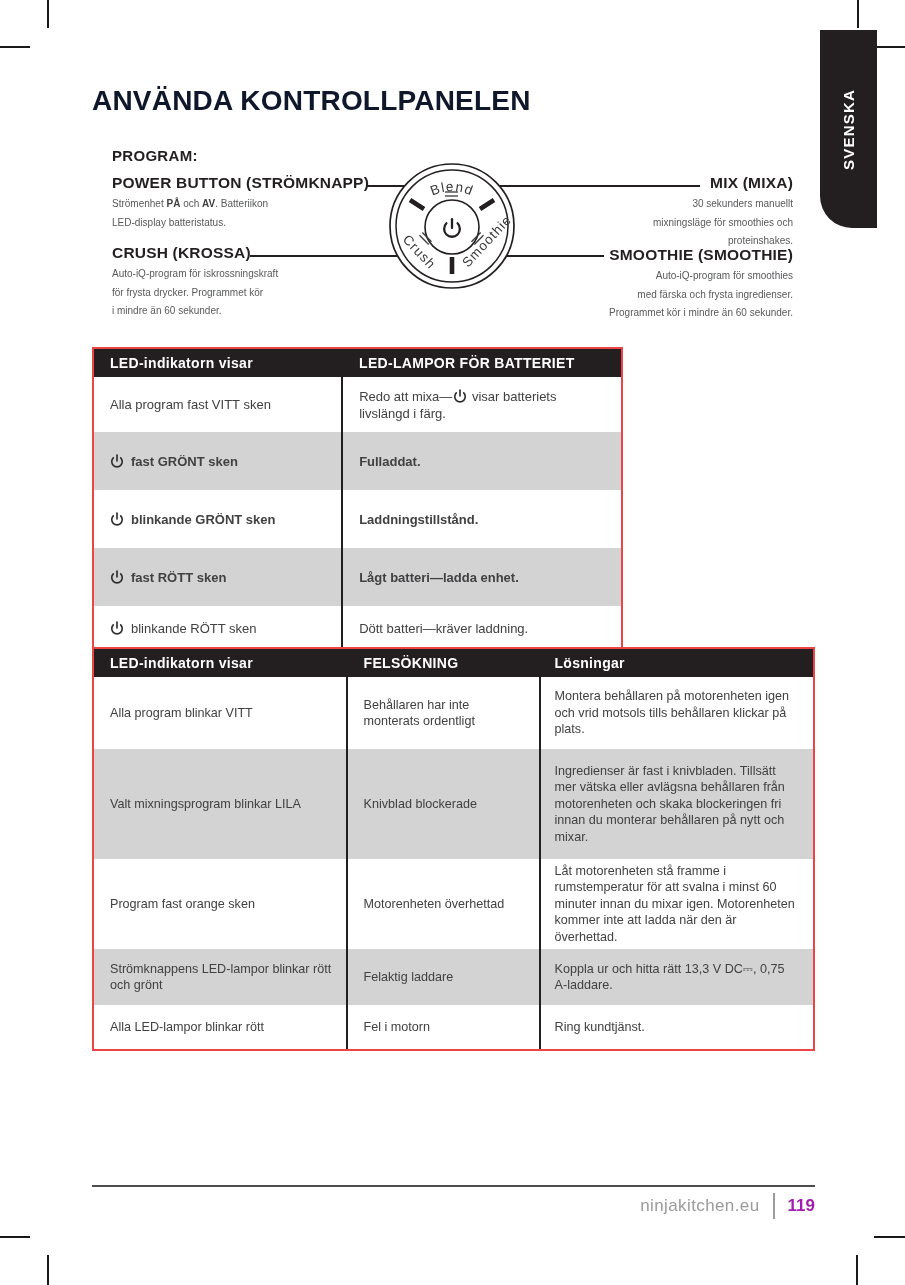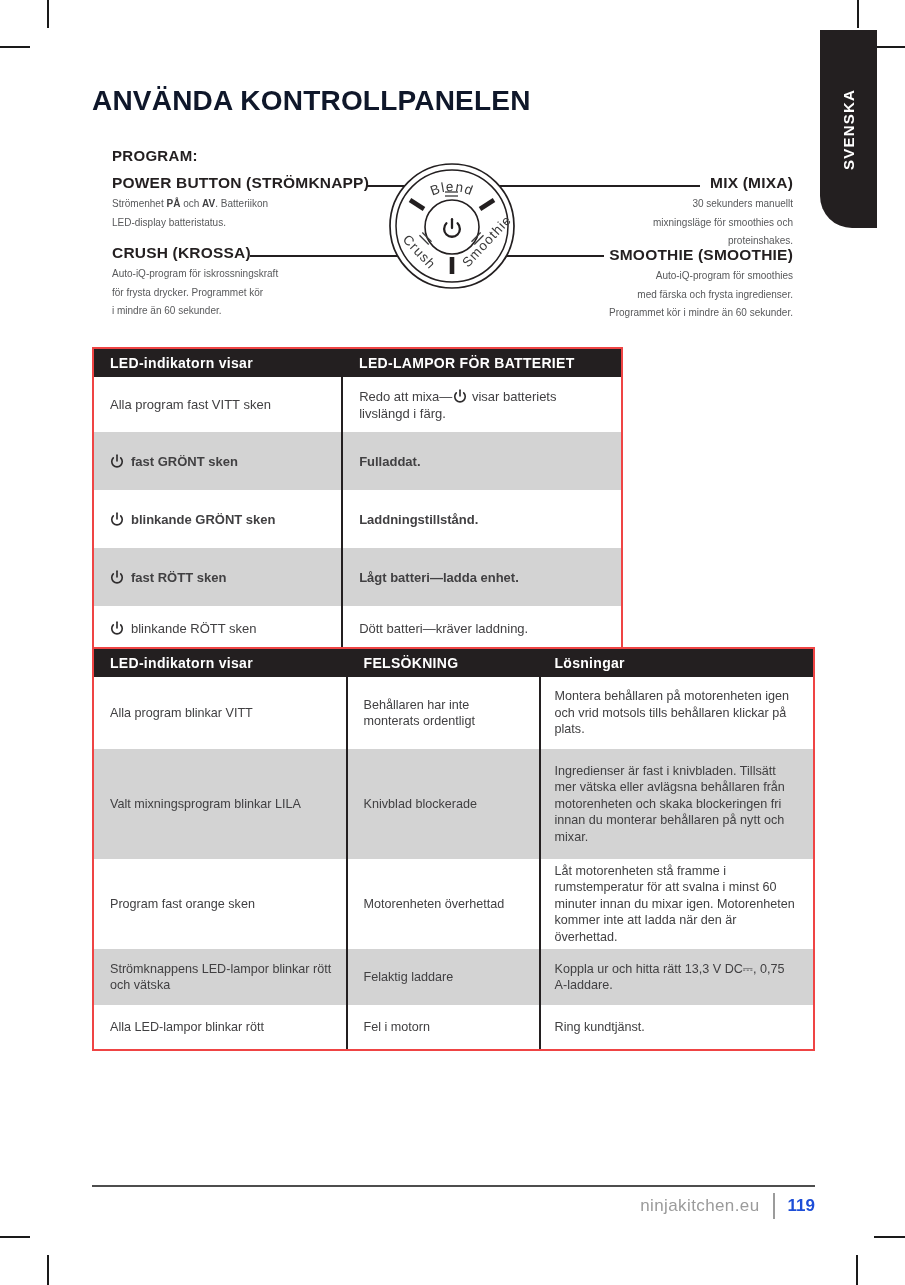--- a/index.html
+++ b/index.html
@@ -68,21 +68,21 @@
   
   .pwr-ico { width:14px; height:14px; flex:0 0 auto; margin-right:7px; color:#2e2c2d; }
   .pwr-inline { display:inline-block; vertical-align:-2px; margin:0 1px; flex:none; }
 
   
   .footer-rule { position:absolute; left:92px; top:1185px; width:723px; height:2px; background:#4d4d4d; }
   .footer { position:absolute; left:92px; top:1192px; width:723px; height:28px;
             display:flex; justify-content:flex-end; align-items:center; gap:13px; }
   .footer .site { font-size:17px; color:#9b9b9b; letter-spacing:0.4px; }
   .footer .vdiv { width:2px; height:26px; background:#9b9b9b; }
-  .footer .pnum { font-size:17px; font-weight:bold; color:#1d4ed8; }
+  .footer .pnum { font-size:17px; font-weight:bold; color:#a21caf; }
 </style>
 </head>
 <body>
 
 <div class="page">
 
   <div class="mark" style="left:47px; top:0; width:2px; height:28px;"></div>
   <div class="mark" style="left:0; top:46px; width:30px; height:2px;"></div>
   <div class="mark" style="left:857px; top:0; width:2px; height:28px;"></div>
   <div class="mark" style="left:875px; top:46px; width:30px; height:2px;"></div>
@@ -292,21 +292,21 @@
         </div>
       <div class="cb">
           <span class="cell-text">Motorenheten överhettad</span>
         </div>
       <div class="cc">
           <span class="cell-text">Låt motorenheten stå framme i rumstemperatur för att svalna i minst 60 minuter innan du mixar igen. Motorenheten kommer inte att ladda när den är överhettad.</span>
         </div>
     </div>
     <div class="trow r4 alt">
       <div class="ca">
-          <span class="cell-text">Strömknappens LED-lampor blinkar rött och vätska</span>
+          <span class="cell-text">Strömknappens LED-lampor blinkar rött och grönt</span>
         </div>
       <div class="cb">
           <span class="cell-text">Felaktig laddare</span>
         </div>
       <div class="cc">
           <span class="cell-text">Koppla ur och hitta rätt 13,3 V DC⎓, 0,75 A-laddare.</span>
         </div>
     </div>
     <div class="trow r5">
       <div class="ca">

